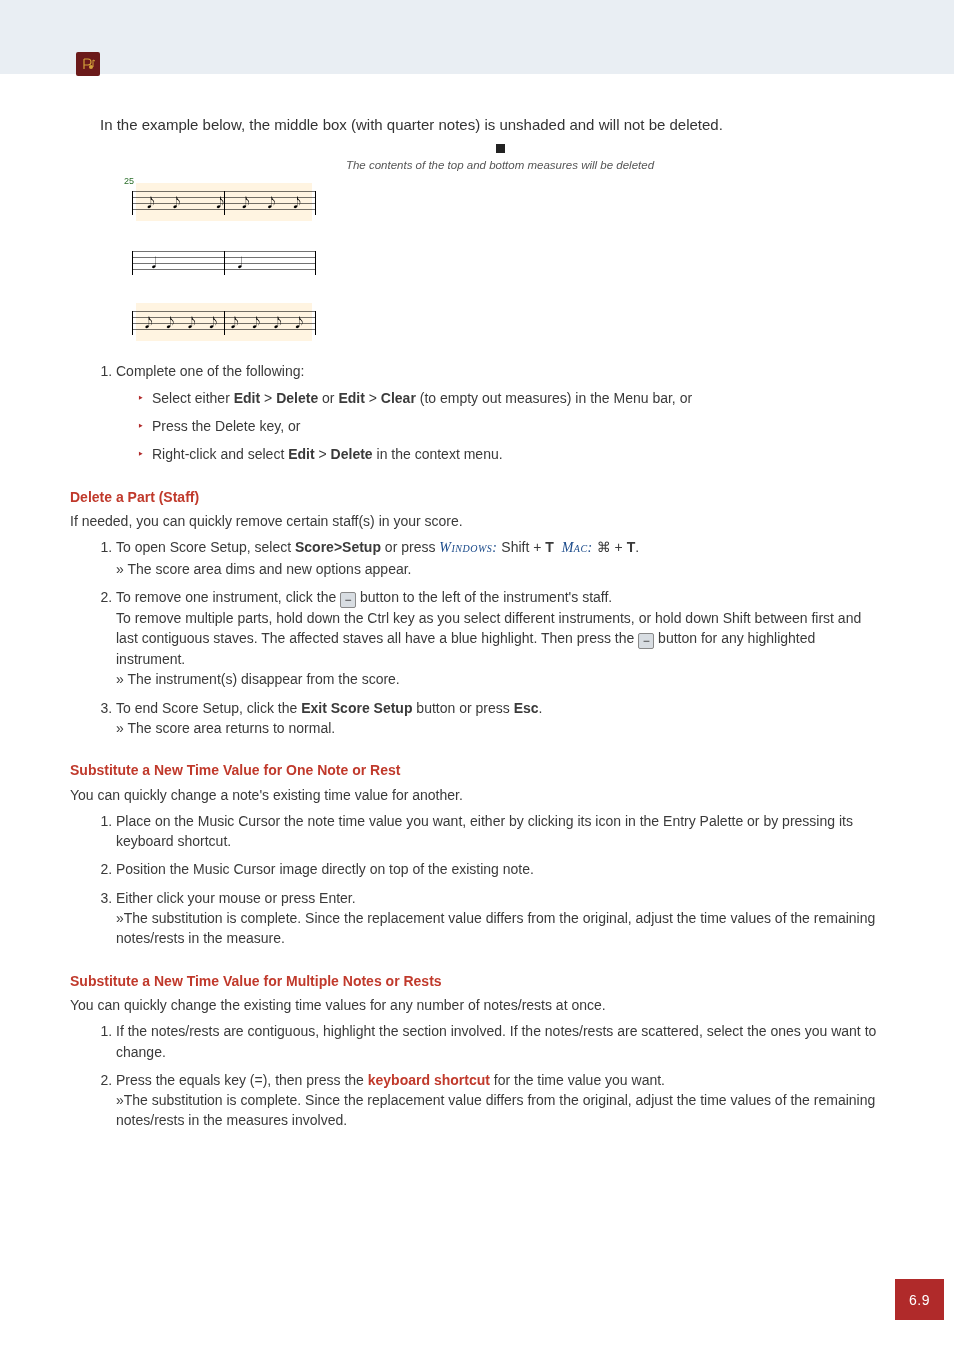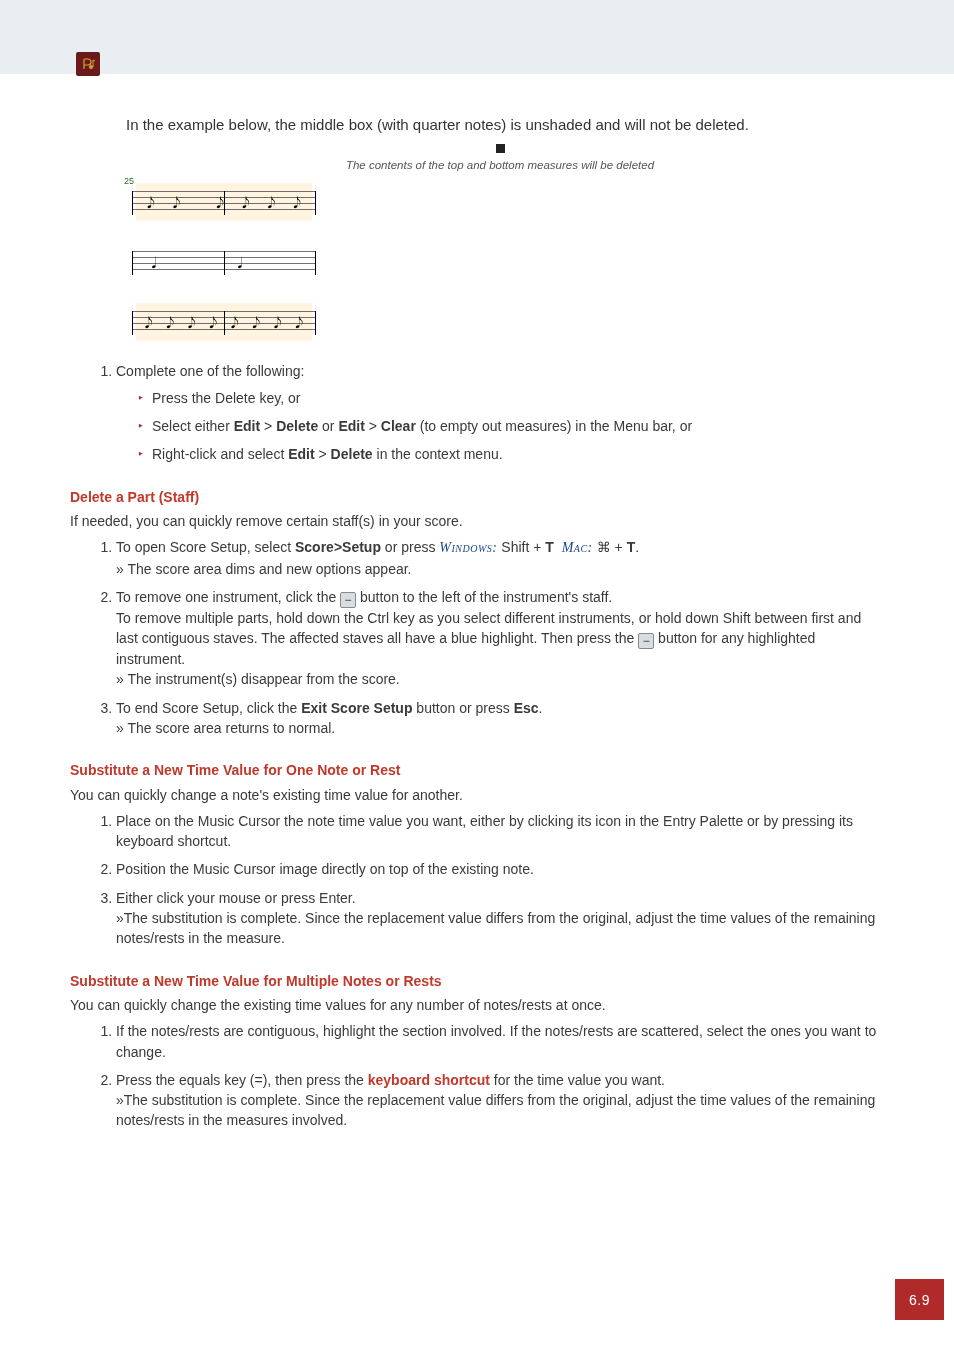--- a/index.html
+++ b/index.html
@@ -29,21 +29,21 @@
     justify-content: center;
   }
   .header-icon svg { display: block; }
   .page {
     padding: 40px 70px 0 70px;
     position: relative;
     box-sizing: border-box;
     min-height: 1276px;
   }
   .lead {
-    margin-left: 56px;
+    margin-left: 30px;
     font-size: 15px;
     color: #333;
   }
   .caption-row {
     margin-left: 46px;
     margin-top: 8px;
     font-style: italic;
     font-size: 11.5px;
     color: #555;
     display: flex;
@@ -256,24 +256,24 @@
           <span>𝅘𝅥𝅮</span>
           <span>𝅘𝅥𝅮</span>
         </div>
     </div>
   </div>
 
   <ol class="numbered">
     <li>
       <span>Complete one of the following:</span>
       <ul class="arrowed">
-        <li>Press the Delete key, or</li>
         <li>
           <span>Select either </span><span class="b">Edit</span><span> &gt; </span><span class="b">Delete</span><span> or </span><span class="b">Edit</span><span> &gt; </span><span class="b">Clear</span><span> (to empty out measures) in the Menu bar, or</span>
         </li>
+        <li>Press the Delete key, or</li>
         <li>
           <span>Right-click and select </span><span class="b">Edit</span><span> &gt; </span><span class="b">Delete</span><span> in the context menu.</span>
         </li>
       </ul>
     </li>
   </ol>
 
   <h2 class="red">Delete a Part (Staff)</h2>
   <div class="para">If needed, you can quickly remove certain staff(s) in your score.</div>
   <ol class="tight">

